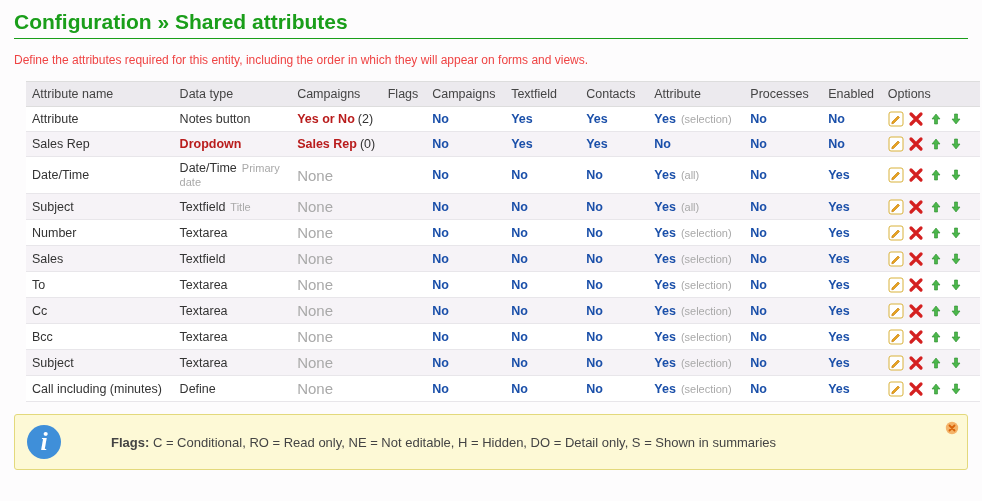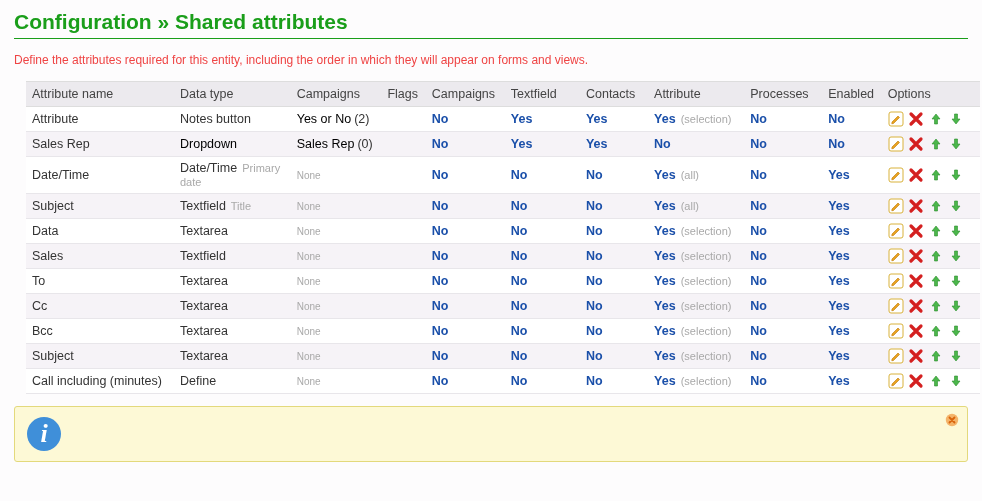--- a/index.html
+++ b/index.html
@@ -40,23 +40,23 @@
     border-top: 1px solid #ddd;
     border-bottom: 1px solid #ddd;
   }
   table.attrs td {
     padding: 4px 6px;
     border-bottom: 1px solid #e8e6ea;
     vertical-align: middle;
   }
   table.attrs tbody tr:nth-child(even) { background: #f6f3f7; }
   table.attrs tbody tr:nth-child(odd) { background: #fff; }
-  .link { color: #000000; font-weight: normal; cursor: pointer; }
+  .link { color: #b91c1c; font-weight: bold; cursor: pointer; }
   .bold { font-weight: bold; color: #1a4fa9; }
-  .muted { color: #a9a9a9; font-size: 10px; }
+  .muted { color: #a9a9a9; font-size: 15px; }
   .mutedsm { color: #a9a9a9; font-size: 11px; margin-left: 2px;}
   .opts { white-space: nowrap; }
   .opt-icon {
     display: inline-block;
     width: 16px; height: 16px;
     vertical-align: middle;
     margin-right: 4px;
     cursor: pointer;
   }
   .info-box {
@@ -217,21 +217,21 @@
               <path d="M4 11 L10 5 L11.5 6.5 L5.5 12.5 L3.8 12.8 Z" fill="#e8a220" stroke="#c07800" stroke-width="0.6"></path>
             </svg></span><span class="opt-icon"><svg viewBox="0 0 16 16" width="16" height="16">
               <path d="M3 3 L13 13 M13 3 L3 13" stroke="#d42020" stroke-width="3.2" stroke-linecap="round"></path>
             </svg></span><span class="opt-icon"><svg viewBox="0 0 16 16" width="16" height="16">
               <path d="M8 3 L12 8 L9.5 8 L9.5 13 L6.5 13 L6.5 8 L4 8 Z" fill="#4bb64b" stroke="#2e8f2e" stroke-width="0.6"></path>
             </svg></span><span class="opt-icon"><svg viewBox="0 0 16 16" width="16" height="16">
               <path d="M8 13 L12 8 L9.5 8 L9.5 3 L6.5 3 L6.5 8 L4 8 Z" fill="#4bb64b" stroke="#2e8f2e" stroke-width="0.6"></path>
             </svg></span></td>
       </tr>
       <tr>
-        <td>Data</td>
+        <td>Number</td>
         <td><span>Textarea</span></td>
         <td><span class="muted">None</span></td>
         <td></td>
         <td><span class="bold">No</span></td>
         <td><span class="bold">No</span></td>
         <td><span class="bold">No</span></td>
         <td><span class="bold">Yes</span><span class="mutedsm"> (selection)</span></td>
         <td><span class="bold">No</span></td>
         <td><span class="bold">Yes</span></td>
         <td class="opts"><span class="opt-icon"><svg viewBox="0 0 16 16" width="16" height="16">
@@ -375,19 +375,22 @@
               <path d="M8 3 L12 8 L9.5 8 L9.5 13 L6.5 13 L6.5 8 L4 8 Z" fill="#4bb64b" stroke="#2e8f2e" stroke-width="0.6"></path>
             </svg></span><span class="opt-icon"><svg viewBox="0 0 16 16" width="16" height="16">
               <path d="M8 13 L12 8 L9.5 8 L9.5 3 L6.5 3 L6.5 8 L4 8 Z" fill="#4bb64b" stroke="#2e8f2e" stroke-width="0.6"></path>
             </svg></span></td>
       </tr>
     </tbody>
 </table>
 
 <div class="info-box">
   <div class="info-icon">i</div>
+  <div class="info-text">
+    <b>Flags:</b><span> C = Conditional, RO = Read only, NE = Not editable, H = Hidden, DO = Detail only, S = Shown in summaries</span>
+  </div>
   <span class="info-close">
     <svg viewBox="0 0 14 14" width="14" height="14">
         <circle cx="7" cy="7" r="6.2" fill="#f4b46a"></circle>
         <path d="M4.5 4.5 L9.5 9.5 M9.5 4.5 L4.5 9.5" stroke="#d9640a" stroke-width="1.8" stroke-linecap="round"></path>
       </svg>
   </span>
 </div>
 
 </body></html>

